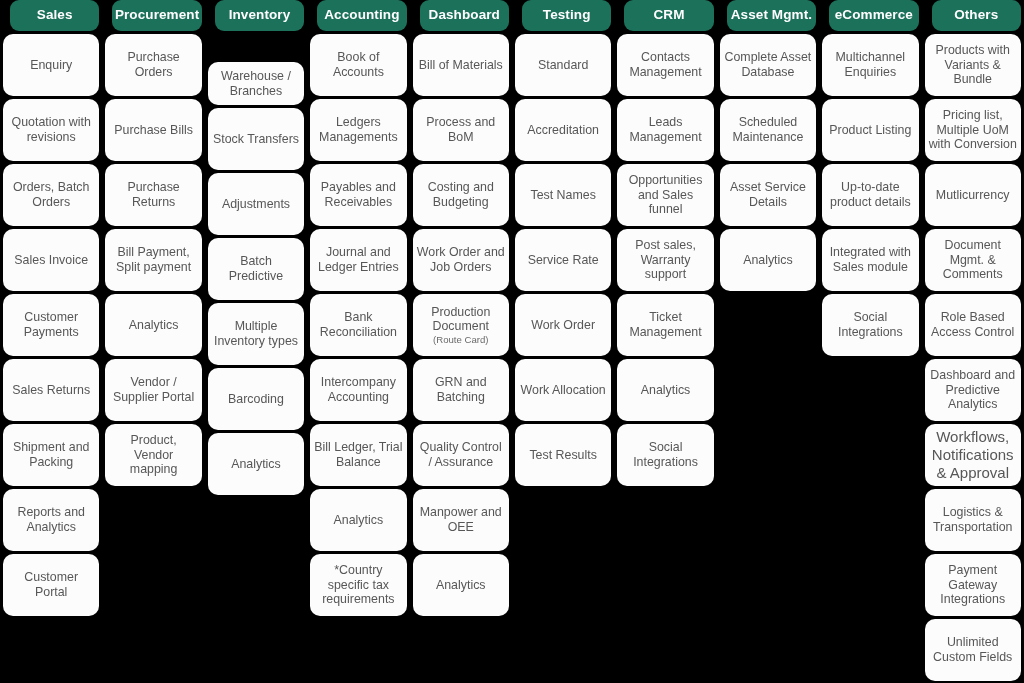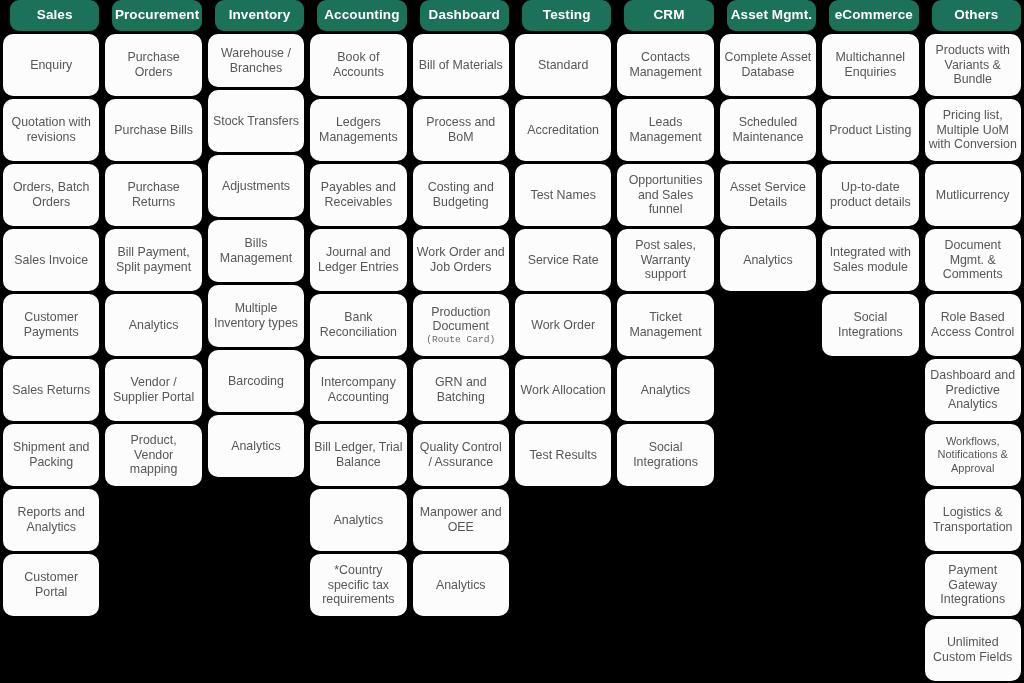--- a/index.html
+++ b/index.html
@@ -62,35 +62,35 @@
     flex-direction: column;
     align-items: center;
     justify-content: center;
     text-align: center;
     padding: 2px 4px;
     overflow: hidden;
   }
 
   
   .card.short {
-    height: 53px;
+    height: 43px;
+    margin-top: 28px;
   }
 
   
   .card.small {
-    font-size: 11px;
+    font-size: 15px;
     line-height: 1.2;
   }
 
   .card .sub {
     font-size: 9.6px;
     line-height: 1.15;
     color: #6a6a6a;
     margin-top: 0px;
-    font-family: Liberation Mono, monospace;
   }
 </style>
 </head>
 <body>
 
 <div id="board">
     <div class="column">
       <div class="col-header">Sales</div>
       <div class="card">
         <span>Enquiry</span>
@@ -149,21 +149,21 @@
       <div class="card short">
         <span>Warehouse / Branches</span>
       </div>
       <div class="card">
         <span>Stock Transfers</span>
       </div>
       <div class="card">
         <span>Adjustments</span>
       </div>
       <div class="card">
-        <span>Bills Management</span>
+        <span>Batch Predictive</span>
       </div>
       <div class="card">
         <span>Multiple Inventory types</span>
       </div>
       <div class="card">
         <span>Barcoding</span>
       </div>
       <div class="card">
         <span>Analytics</span>
       </div>

